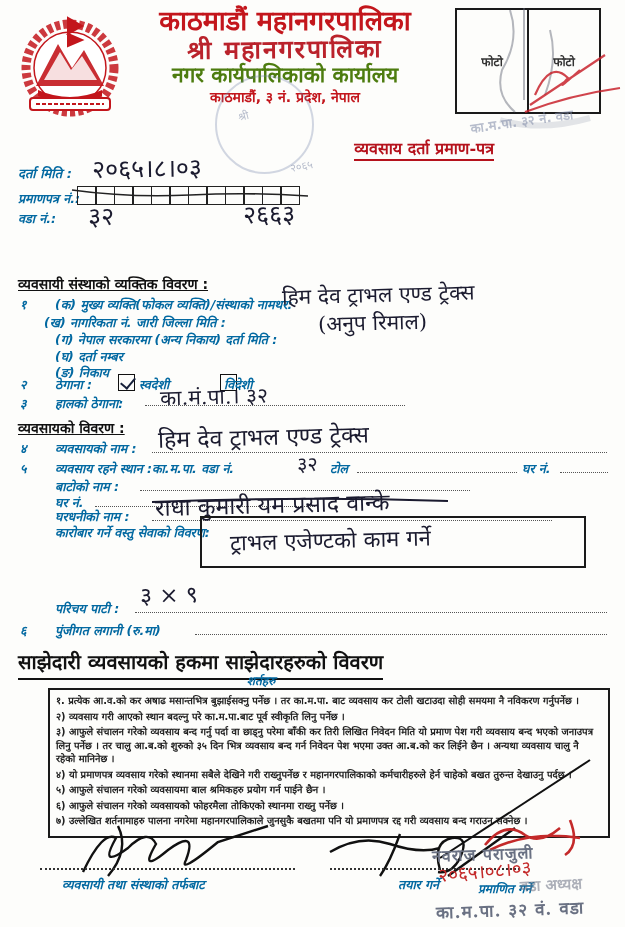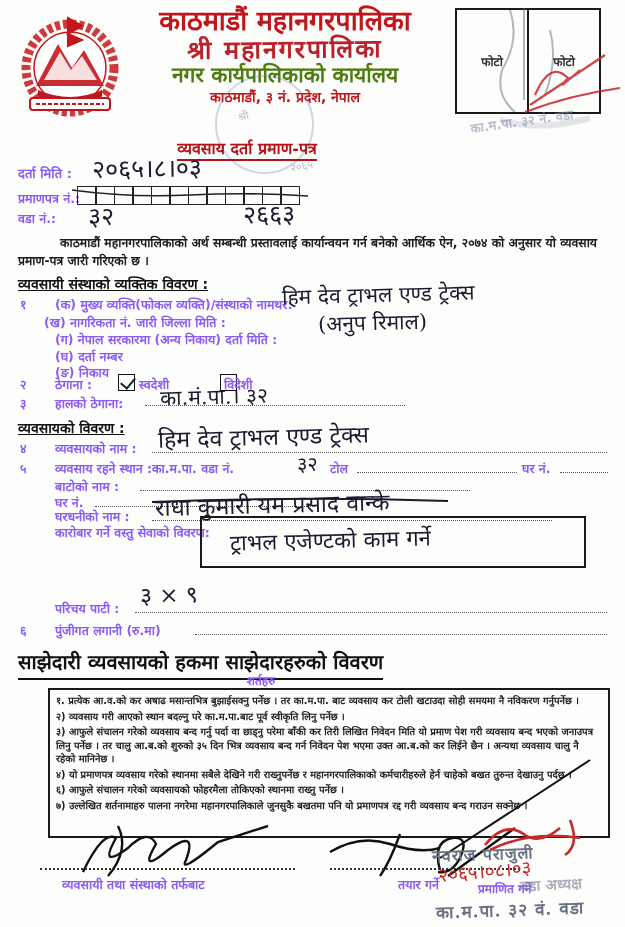--- a/index.html
+++ b/index.html
@@ -4,23 +4,23 @@
 <style>
   html,body{margin:0;padding:0;background:#e8e8e4;}
   .page{position:relative;width:625px;height:927px;background:#fdfdfb;margin:0 auto;
         font-family:"DejaVu Sans","Liberation Sans",sans-serif;color:#1c1c1c;overflow:hidden;}
   .abs{position:absolute;}
   .hdr-center{left:126px;top:6px;width:318px;text-align:center;line-height:1.12;}
   .hdr-l1{font-size:27px;font-weight:bold;color:#c3161c;}
   .hdr-l2{font-size:25px;font-weight:bold;color:#b5121c;letter-spacing:2px;opacity:.93;transform:rotate(-.6deg);}
   .hdr-l3{font-size:21px;font-weight:bold;color:#4d7c0f;}
   .hdr-l4{font-size:14px;font-weight:bold;color:#c3161c;margin-top:2px;}
-  .doc-title{left:0;top:137px;width:494px;text-align:center;font-size:16px;font-weight:bold;color:#b5121c;}
+  .doc-title{left:0;top:137px;width:494px;text-align:right;font-size:16px;font-weight:bold;color:#b5121c;}
   .doc-title span{border-bottom:2px solid #b5121c;padding-bottom:1px;}
-  .lbl{font-size:12.5px;font-weight:bold;color:#8b5cf6;}
+  .lbl{font-size:12.5px;font-weight:bold;color:#0369a1;font-style:italic;}
   .hw{font-family:"DejaVu Serif","Liberation Serif",serif;color:#1b1b2f;white-space:nowrap;}
   .hw-big{font-size:25px;transform:rotate(-1deg);}
   .hw-med{font-size:21px;transform:rotate(-1.5deg);}
   .hw-red{color:#c42a2a;}
   .dots{border-bottom:1.5px dotted #555;display:inline-block;height:12px;}
   .cellrow{display:flex;}
   .cell{width:18px;height:17px;border:1.5px solid #222;margin-left:-1.5px;background:transparent;}
   .chk{display:inline-block;width:15px;height:15px;border:1.7px solid #111;vertical-align:-3px;position:relative;}
   .chk.on:after{content:"";position:absolute;left:2px;top:2px;width:12px;height:7px;
       border-left:2.2px solid #16203a;border-bottom:2.2px solid #16203a;transform:rotate(-50deg);}
@@ -111,21 +111,20 @@
   <svg class="abs" style="left:70px;top:182px;" width="240" height="26">
     <path d="M2 8 Q60 16 120 13 T238 14" stroke="#222" stroke-width="1.6" fill="none"></path>
   </svg>
 
   
   <div class="abs lbl" style="left:18px;top:210px;">वडा नं.:</div>
   <div class="abs hw hw-big" style="left:88px;top:198px;">३२</div>
   <div class="abs hw hw-big" style="left:243px;top:196px;">२६६३</div>
 
   
-  <div class="abs" style="left:18px;top:234px;width:592px;font-size:12.3px;font-weight:600;line-height:1.5;text-indent:42px;">काठमाडौं महानगरपालिकाको अर्थ सम्बन्धी प्रस्तावलाई कार्यान्वयन गर्न बनेको आर्थिक ऐन, २०७४ को अनुसार यो व्यवसाय प्रमाण-पत्र जारी गरिएको छ ।</div>
 
   
   <div class="abs sec-head" style="left:18px;top:274px;">व्यवसायी संस्थाको व्यक्तिक विवरण :</div>
   <div class="abs lbl" style="left:20px;top:296px;">१</div>
   <div class="abs lbl" style="left:55px;top:296px;">(क) मुख्य व्यक्ति(फोकल व्यक्ति)/संस्थाको नामथर:</div>
   <div class="abs hw hw-med" style="left:282px;top:280px;">हिम देव ट्राभल एण्ड ट्रेक्स</div>
   <div class="abs hw hw-med" style="left:318px;top:308px;">(अनुप रिमाल)</div>
   <div class="abs lbl" style="left:44px;top:314px;">(ख) नागरिकता नं. जारी जिल्ला मिति :</div>
   <div class="abs lbl" style="left:55px;top:331px;">(ग) नेपाल सरकारमा (अन्य निकाय) दर्ता मिति :</div>
   <div class="abs lbl" style="left:55px;top:348px;">(घ) दर्ता नम्बर</div>
@@ -186,20 +185,21 @@
   
   <div class="abs big-head" style="left:18px;top:648px;">साझेदारी व्यवसायको हकमा साझेदारहरुको विवरण</div>
   <div class="abs lbl" style="left:0;top:672px;width:522px;text-align:center;font-size:12px;">शर्तहरु</div>
 
   
   <div class="abs cond-box">
     <div class="cond">१. प्रत्येक आ.व.को कर अषाढ मसान्तभित्र बुझाईसक्नु पर्नेछ । तर का.म.पा. बाट व्यवसाय कर टोली खटाउदा सोही समयमा नै नविकरण गर्नुपर्नेछ ।</div>
     <div class="cond">२) व्यवसाय गरी आएको स्थान बदल्नु परे का.म.पा.बाट पूर्व स्वीकृति लिनु पर्नेछ ।</div>
     <div class="cond">३) आफुले संचालन गरेको व्यवसाय बन्द गर्नु पर्दा वा छाड्नु परेमा बाँकी कर तिरी लिखित निवेदन मिति यो प्रमाण पेश गरी व्यवसाय बन्द भएको जनाउपत्र लिनु पर्नेछ । तर चालु आ.ब.को शुरुको ३५ दिन भित्र व्यवसाय बन्द गर्न निवेदन पेश भएमा उक्त आ.ब.को कर लिईने छैन । अन्यथा व्यवसाय चालु नै रहेको मानिनेछ ।</div>
     <div class="cond">४) यो प्रमाणपत्र व्यवसाय गरेको स्थानमा सबैले देखिने गरी राख्नुपर्नेछ र महानगरपालिकाको कर्मचारीहरुले हेर्न चाहेको बखत तुरुन्त देखाउनु पर्दछ ।</div>
+    <div class="cond">५) आफुले संचालन गरेको व्यवसायमा बाल श्रमिकहरु प्रयोग गर्न पाईने छैन ।</div>
     <div class="cond">६) आफुले संचालन गरेको व्यवसायको फोहरमैला तोकिएको स्थानमा राख्नु पर्नेछ ।</div>
     <div class="cond">७) उल्लेखित शर्तनामाहरु पालना नगरेमा महानगरपालिकाले जुनसुकै बखतमा पनि यो प्रमाणपत्र रद्द गरी व्यवसाय बन्द गराउन सक्नेछ ।</div>
   </div>
 
   
   <svg class="abs" style="left:68px;top:820px;" width="220" height="58">
     <path d="M15 52 Q35 10 48 18 Q30 50 60 28 Q80 8 88 24 Q70 55 100 30 Q130 8 118 40 Q110 55 150 22 L200 6" stroke="#111" stroke-width="2.4" fill="none"></path>
     <path d="M50 6 Q62 30 40 56" stroke="#111" stroke-width="2.4" fill="none"></path>
   </svg>
   <span class="abs" style="left:40px;top:868px;width:255px;border-bottom:2.5px dotted #333;"></span>

